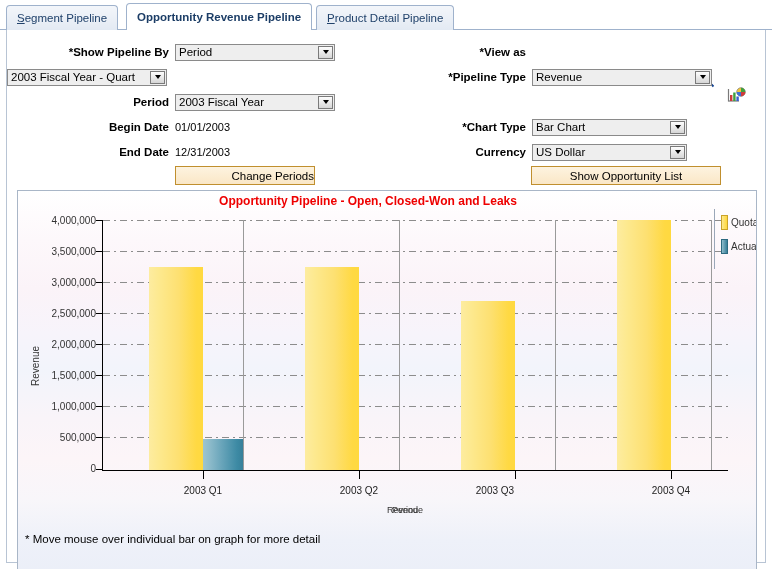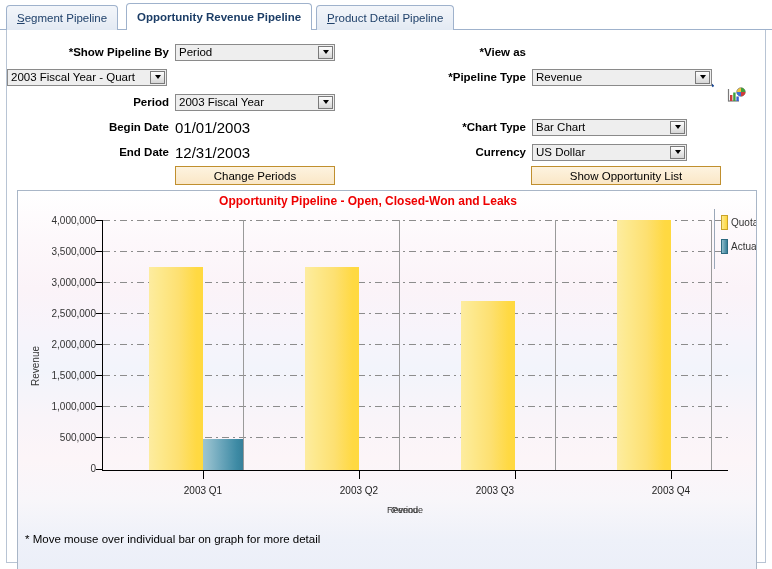--- a/index.html
+++ b/index.html
@@ -56,21 +56,21 @@
     background: #ffffff;
   }
 
   
   .form { position: absolute; left: 0; top: 0; width: 760px; height: 160px; }
   .frow { position: absolute; height: 20px; display: flex; align-items: center; }
   .flabel {
     text-align: right; font-weight: bold; font-size: 11.5px; color: #000;
     padding-right: 6px; white-space: nowrap;
   }
-  .fvalue { font-size: 15px; color: #000; white-space: nowrap; }
+  .fvalue { font-size: 11px; color: #000; white-space: nowrap; }
 
   .sel {
     position: relative; height: 17px;
     border: 1px solid #8a8a8a;
     background: #eeeeee;
     display: flex; align-items: center;
     font-size: 11.5px; color: #000;
     padding-left: 3px;
     overflow: hidden;
     cursor: pointer;
@@ -301,21 +301,21 @@
       <div class="frow" style="left:390px; top:112px; width:330px;">
         <div class="flabel" style="width:135px;">Currency</div>
         <div class="sel" style="width:155px;">
           <span class="txt">US Dollar</span>
           <span class="arrowbox">
               <i></i>
             </span>
         </div>
       </div>
 
-      <div class="btn" style="left:168px; top:136px; width:160px;">
+      <div class="btn" style="left:168px; top:136px; width:140px;justify-content:flex-end;">
         <span>Change Periods</span>
       </div>
       <div class="btn" style="left:524px; top:136px; width:190px;">
         <span>Show Opportunity List</span>
       </div>
     </div>
 
     <div class="chartbox" style="left:10px; top:160px;">
 
       <div class="ctitle">Opportunity Pipeline - Open, Closed-Won and Leaks</div>

